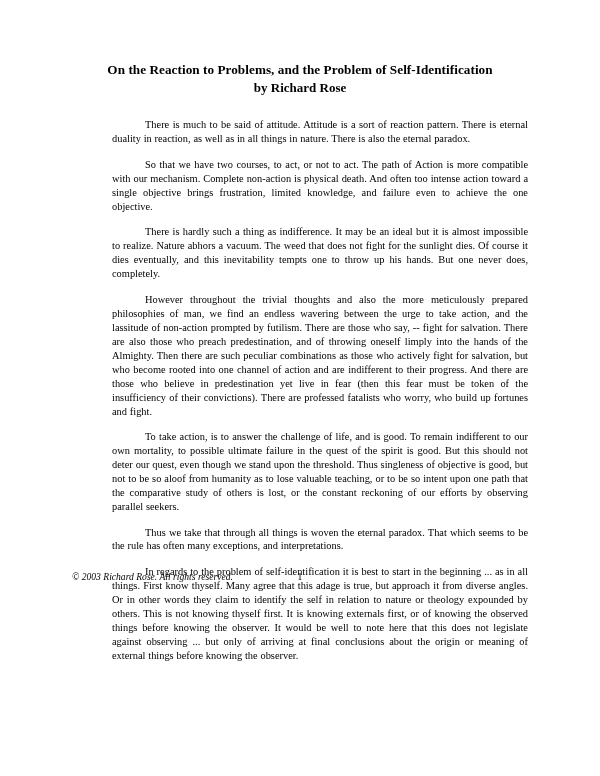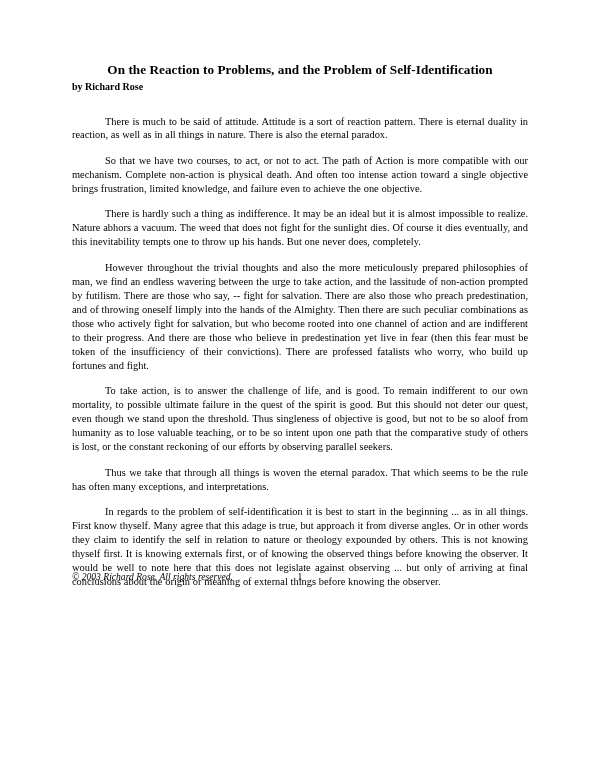--- a/index.html
+++ b/index.html
@@ -24,27 +24,29 @@
   }
   .doc-title {
     text-align: center;
     font-size: 13.2px;
     font-weight: bold;
     line-height: 1.25;
     margin: 0;
     letter-spacing: 0.05px;
   }
   .doc-author {
-    font-size: 10px;
+    text-align: center;
+    font-size: 13px;
     font-weight: bold;
     line-height: 1.3;
     margin: 1px 0 0 0;
   }
   .body-text {
     margin-top: 22px;
+    margin-left: 40px;
   }
   .para {
     font-size: 10.4px;
     line-height: 1.345;
     text-align: justify;
     margin: 0 0 11.5px 0;
     text-indent: 33px;
     word-spacing: 0.2px;
   }
   .footer {

